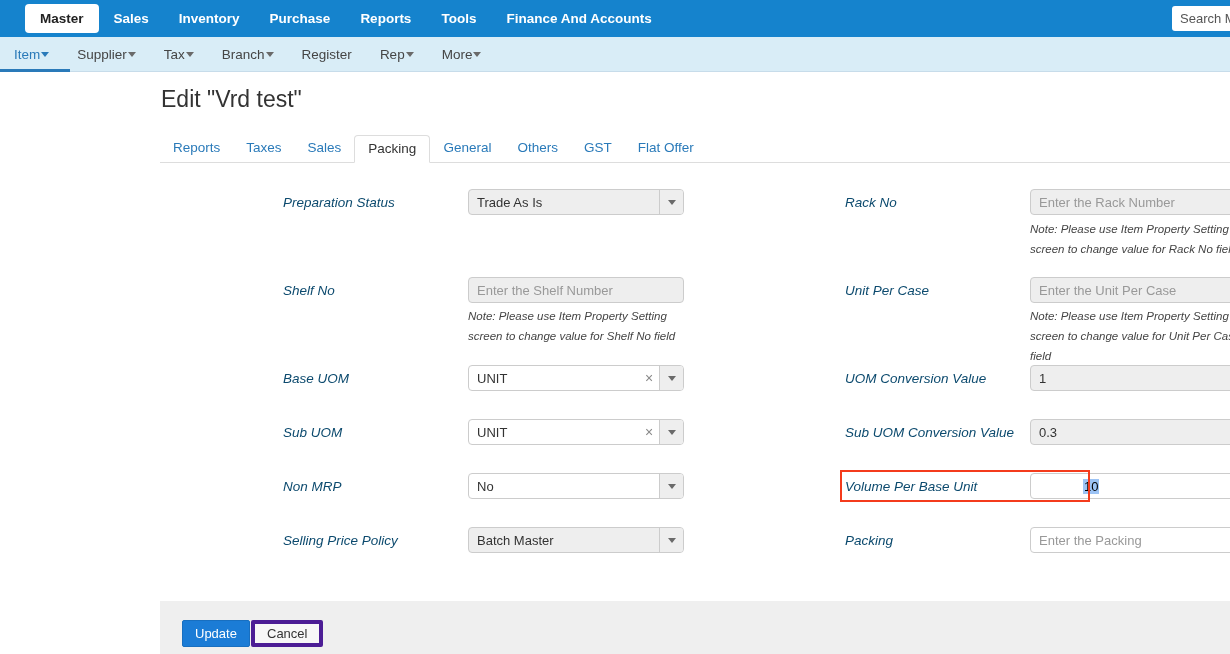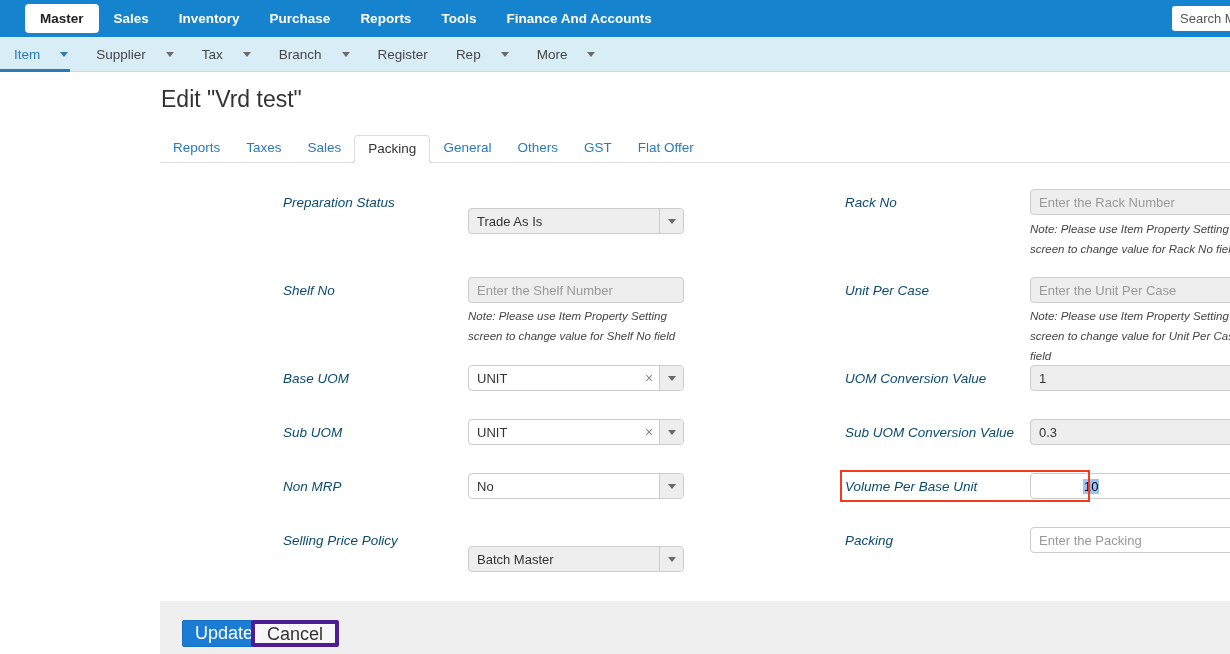--- a/index.html
+++ b/index.html
@@ -16,21 +16,21 @@
                         border-radius:4px; margin-left:25px; padding:0 15px; }
   .top-search { position:absolute; left:1172px; top:6px; width:150px; height:25px;
                 border:none; border-radius:3px 0 0 3px; padding:0 8px; font-size:13px;
                 color:#333; font-family:inherit; background:#fff; }
   .top-search::placeholder { color:#555; }
 
   
   .subnav { position:absolute; top:37px; left:0; width:1230px; height:35px;
             background:var(--subnav-bg,#d9edf7); display:flex; align-items:center;
             border-bottom:1px solid #c7dcea; }
-  .subnav-item { display:flex; align-items:center; gap:20px; padding:0 14px; height:35px;
+  .subnav-item { display:flex; align-items:center; gap:1px; padding:0 14px; height:35px;
                  font-size:13.5px; color:#454545; cursor:pointer; white-space:nowrap; }
   .subnav-item.active { color:var(--link-blue,#2a7ab9); }
   .tri { width:0; height:0; border-left:4px solid transparent; border-right:4px solid transparent;
          border-top:5px solid #6a6a6a; display:inline-block; }
   .subnav-item.active .tri { border-top-color:var(--link-blue,#2a7ab9); }
   .active-underline { position:absolute; left:0; bottom:-1px; width:70px; height:3px;
                       background:var(--link-blue,#2a7ab9); }
 
   
   .page-title { position:absolute; left:161px; top:86px; font-size:23px; font-weight:500; color:#333; }
@@ -42,37 +42,37 @@
                 border-radius:4px 4px 0 0; color:#333; margin-bottom:-1px; height:28px; line-height:26px; }
 
   
   .lbl { position:absolute; font-size:13.5px; color:#0c4a6e; white-space:nowrap;font-style:italic; }
   .txt { position:absolute; width:216px; height:26px; border:1px solid #ccc; border-radius:4px;
          padding:0 8px; font-size:13px; color:#333; font-family:inherit; background:#fff; }
   .txt.gray { background:#eee; }
   .txt::placeholder { color:#999; }
   .sel { position:absolute; width:216px; height:26px; border:1px solid #ccc; border-radius:4px;
          display:flex; align-items:center; background:#fff; cursor:pointer; overflow:hidden; }
-  .sel.gray { background:#eee;margin-top:19px; }
+  .sel.gray { background:#eee; }
   .sel-text { flex:1; padding:0 8px; font-size:13px; color:#333; white-space:nowrap; overflow:hidden; }
   .sel-clear { width:20px; text-align:center; color:#888; font-size:14px; line-height:24px; }
   .sel-caret { width:24px; height:100%; border-left:1px solid #ccc; background:#eee;
                display:flex; align-items:center; justify-content:center; }
   .note { position:absolute; width:232px; font-size:11.5px; font-style:italic; color:#444;
           line-height:20px; }
   .fake-input { position:absolute; width:216px; height:26px; border:1px solid #ccc; border-radius:4px;
                 background:#fff; display:flex; align-items:center; padding:0 8px; font-size:13px;
                 color:#333; cursor:text; }
   .selected-text { background:var(--selection-blue,#9cc3f5); color:#000; padding:0 1px;margin-left:44px; }
   .highlight-box { position:absolute; left:840px; top:470px; width:250px; height:32px;
                    border:2px solid var(--highlight-red,#f43b1c); pointer-events:none; }
 
   
   .footer { position:absolute; left:160px; right:0; top:601px; height:53px; background:#efefef; }
-  .btn { position:absolute; top:620px; height:27px; padding:0 12px; font-size:18px;
+  .btn { position:absolute; top:620px; height:27px; padding:0 12px; font-size:13px;
          border-radius:2px; cursor:pointer; font-family:inherit; }
   .btn-primary { left:182px; background:var(--primary-button-blue,#1b7cd6); color:#fff;
                  border:1px solid #186fc0; }
   .btn-default { left:251px; background:#f7f7f7; color:#333; border:4px solid #4c1d95; }
 </style>
 </head>
 <body>
 
 <div id="screen">
 

